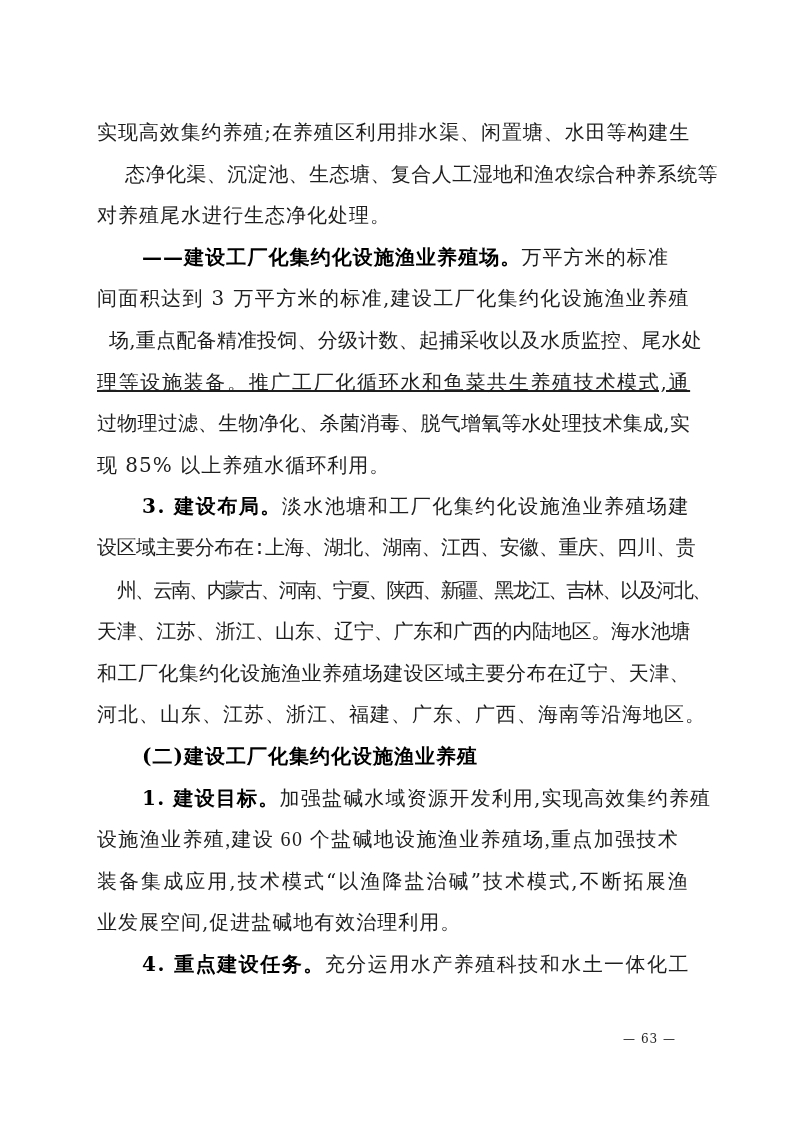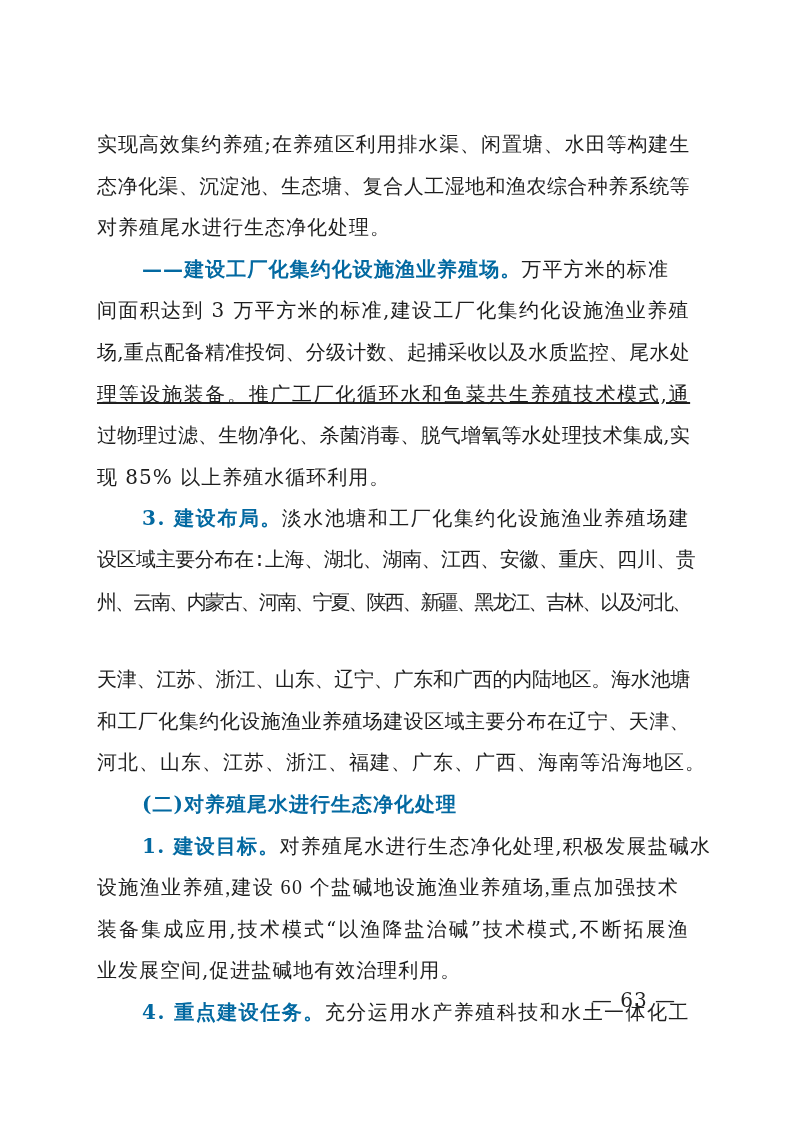--- a/index.html
+++ b/index.html
@@ -6,74 +6,74 @@
   .page{
     position:relative;
     width:794px;height:1123px;
     background:#ffffff;
     overflow:hidden;
     font-family:"DejaVu Serif","Liberation Serif",serif;
     color:#1e1e1e;
   }
   .doc{
     position:absolute;
-    left:97px;top:124px;
+    left:97px;top:112px;
     width:593px;
   }
   .para{margin:0;padding:0;}
   .line{
     height:41.6px;
     line-height:41.6px;
     font-size:20px;
     white-space:nowrap;
   }
   .line.indent{padding-left:45px;}
   .line.nojust{letter-spacing:1px;}
-  .seg-bold{font-weight:bold;color:#0369a1;}
+  .seg-bold{font-weight:bold;color:#000000;}
   .seg-reg{font-weight:normal;}
   .footer{
     position:absolute;
-    top:988px;
+    top:1032px;
     right:118px;
-    font-size:20px;
+    font-size:12px;
     letter-spacing:1px;
     color:#222222;
   }
 </style>
 </head>
 <body>
 
 <div class="page">
   <div class="doc">
       <div class="para">
         <div class="line justify" style="letter-spacing: 0.91px;"><span class="seg-reg">实现高效集约养殖;在养殖区利用排水渠、闲置塘、水田等构建生</span></div>
-        <div class="line justify" style="letter-spacing: 0.45px;"><span class="seg-reg">态净化渠、沉淀池、生态塘、复合人工湿地和渔农综合种养系统等</span></div>
+        <div class="line justify" style="letter-spacing: 0.45px; margin-left: 28px;"><span class="seg-reg">态净化渠、沉淀池、生态塘、复合人工湿地和渔农综合种养系统等</span></div>
         <div class="line nojust"><span class="seg-reg">对养殖尾水进行生态净化处理。</span></div>
       </div>
       <div class="para">
         <div class="line indent justify" style="letter-spacing: 1.08px;"><span class="seg-bold">——建设工厂化集约化设施渔业养殖场。</span><span class="seg-reg">万平方米的标准</span></div>
         <div class="line justify" style="letter-spacing: 1.37px;"><span class="seg-reg">间面积达到 3 万平方米的标准,建设工厂化集约化设施渔业养殖</span></div>
-        <div class="line justify" style="letter-spacing: 0.22px;"><span class="seg-reg">场,重点配备精准投饲、分级计数、起捕采收以及水质监控、尾水处</span></div>
+        <div class="line justify" style="letter-spacing: 0.22px; margin-left: 12px;"><span class="seg-reg">场,重点配备精准投饲、分级计数、起捕采收以及水质监控、尾水处</span></div>
         <div class="line justify" style="letter-spacing: 1.67px; text-decoration: underline;"><span class="seg-reg">理等设施装备。推广工厂化循环水和鱼菜共生养殖技术模式,通</span></div>
         <div class="line justify" style="letter-spacing: 0.22px;"><span class="seg-reg">过物理过滤、生物净化、杀菌消毒、脱气增氧等水处理技术集成,实</span></div>
         <div class="line nojust"><span class="seg-reg">现 85% 以上养殖水循环利用。</span></div>
       </div>
       <div class="para">
         <div class="line indent justify" style="letter-spacing: 1.49px;"><span class="seg-bold">3. 建设布局。</span><span class="seg-reg">淡水池塘和工厂化集约化设施渔业养殖场建</span></div>
         <div class="line justify" style="letter-spacing: -0.44px; font-family: Liberation Mono, monospace;"><span class="seg-reg">设区域主要分布在:上海、湖北、湖南、江西、安徽、重庆、四川、贵</span></div>
-        <div class="line justify" style="letter-spacing: -2.03px;"><span class="seg-reg">州、云南、内蒙古、河南、宁夏、陕西、新疆、黑龙江、吉林、以及河北、</span></div>
-        <div class="line justify" style="letter-spacing: -0.23px; margin-top: 36px;"><span class="seg-reg">天津、江苏、浙江、山东、辽宁、广东和广西的内陆地区。海水池塘</span></div>
+        <div class="line justify" style="letter-spacing: -2.03px; margin-left: 20px;"><span class="seg-reg">州、云南、内蒙古、河南、宁夏、陕西、新疆、黑龙江、吉林、以及河北、</span></div>
+        <div class="line justify" style="letter-spacing: -0.23px;"><span class="seg-reg">天津、江苏、浙江、山东、辽宁、广东和广西的内陆地区。海水池塘</span></div>
         <div class="line justify" style="letter-spacing: 0.45px;"><span class="seg-reg">和工厂化集约化设施渔业养殖场建设区域主要分布在辽宁、天津、</span></div>
         <div class="line nojust"><span class="seg-reg">河北、山东、江苏、浙江、福建、广东、广西、海南等沿海地区。</span></div>
       </div>
       <div class="para">
-        <div class="line indent nojust"><span class="seg-bold">(二)对养殖尾水进行生态净化处理</span></div>
+        <div class="line indent nojust"><span class="seg-bold">(二)建设工厂化集约化设施渔业养殖</span></div>
       </div>
       <div class="para">
-        <div class="line indent justify" style="letter-spacing: 1.21px;"><span class="seg-bold">1. 建设目标。</span><span class="seg-reg">对养殖尾水进行生态净化处理,积极发展盐碱水</span></div>
+        <div class="line indent justify" style="letter-spacing: 1.21px;"><span class="seg-bold">1. 建设目标。</span><span class="seg-reg">加强盐碱水域资源开发利用,实现高效集约养殖</span></div>
         <div class="line justify" style="letter-spacing: 1.36px; font-family: Liberation Serif, serif;"><span class="seg-reg">设施渔业养殖,建设 60 个盐碱地设施渔业养殖场,重点加强技术</span></div>
         <div class="line justify" style="letter-spacing: 2.06px;"><span class="seg-reg">装备集成应用,技术模式“以渔降盐治碱”技术模式,不断拓展渔</span></div>
         <div class="line nojust"><span class="seg-reg">业发展空间,促进盐碱地有效治理利用。</span></div>
       </div>
       <div class="para">
         <div class="line indent justify" style="letter-spacing: 1.49px;"><span class="seg-bold">4. 重点建设任务。</span><span class="seg-reg">充分运用水产养殖科技和水土一体化工</span></div>
       </div>
     </div>
   <div class="footer">— 63 —</div>
 </div>

